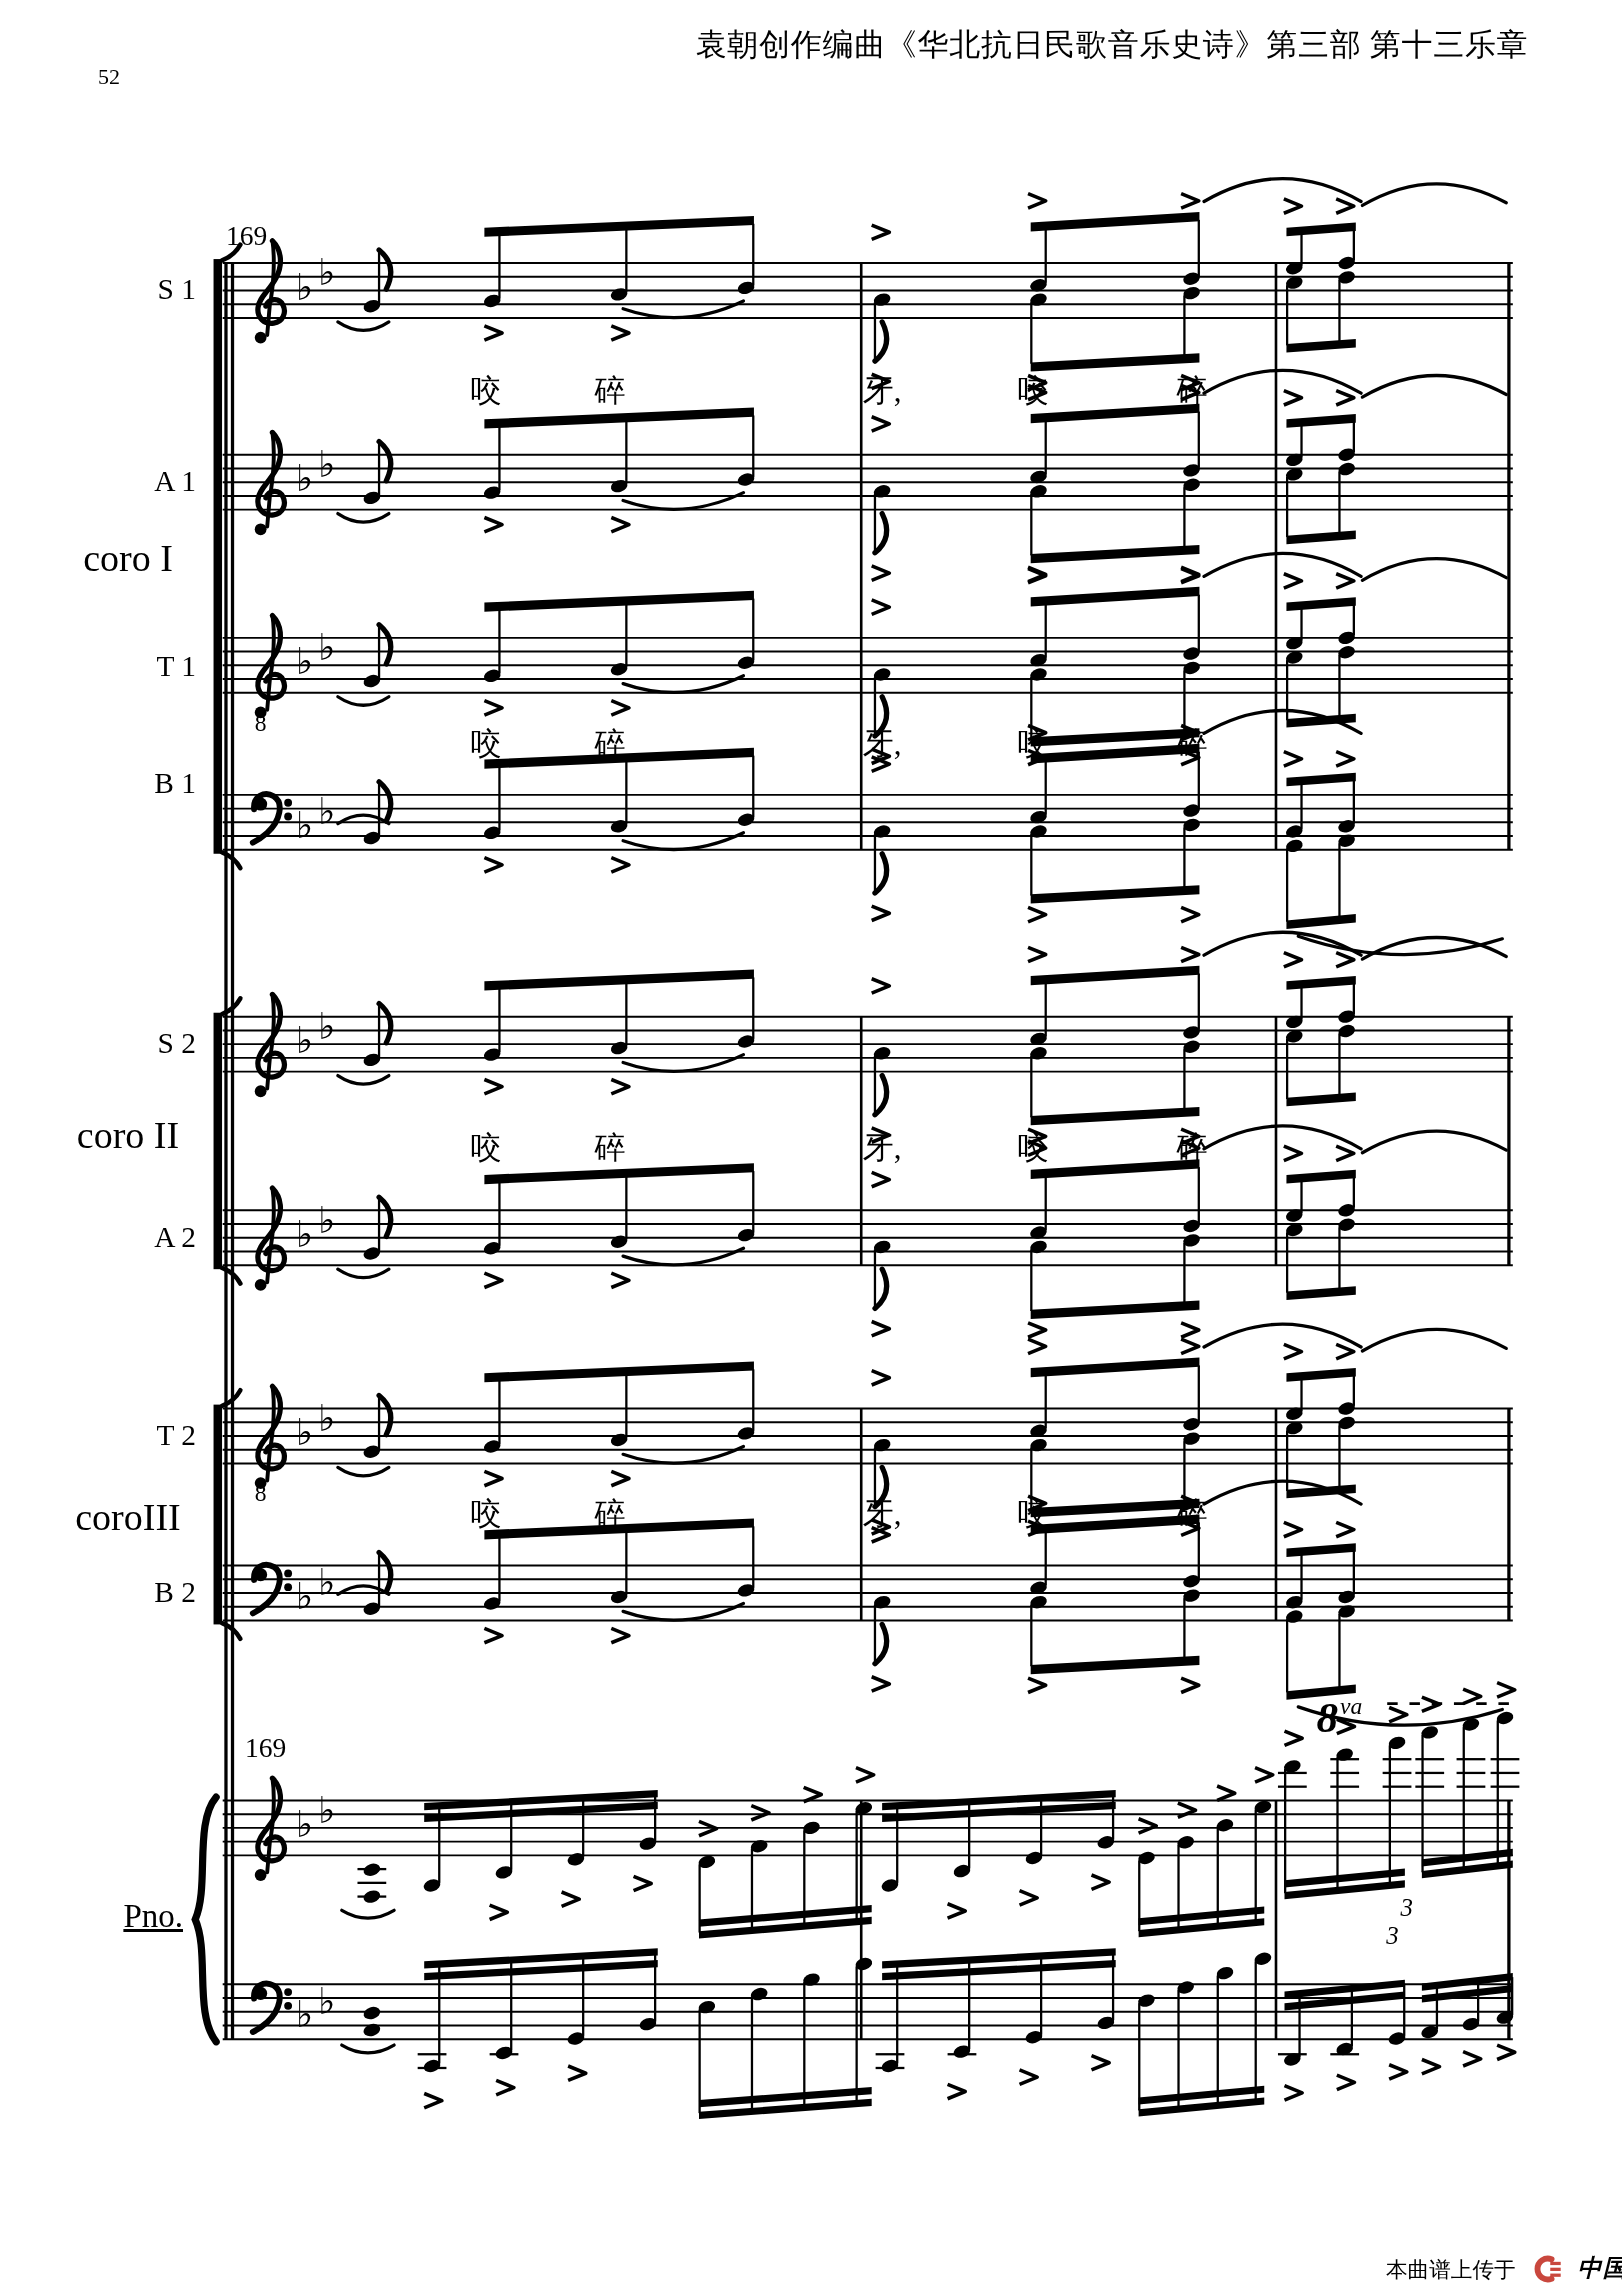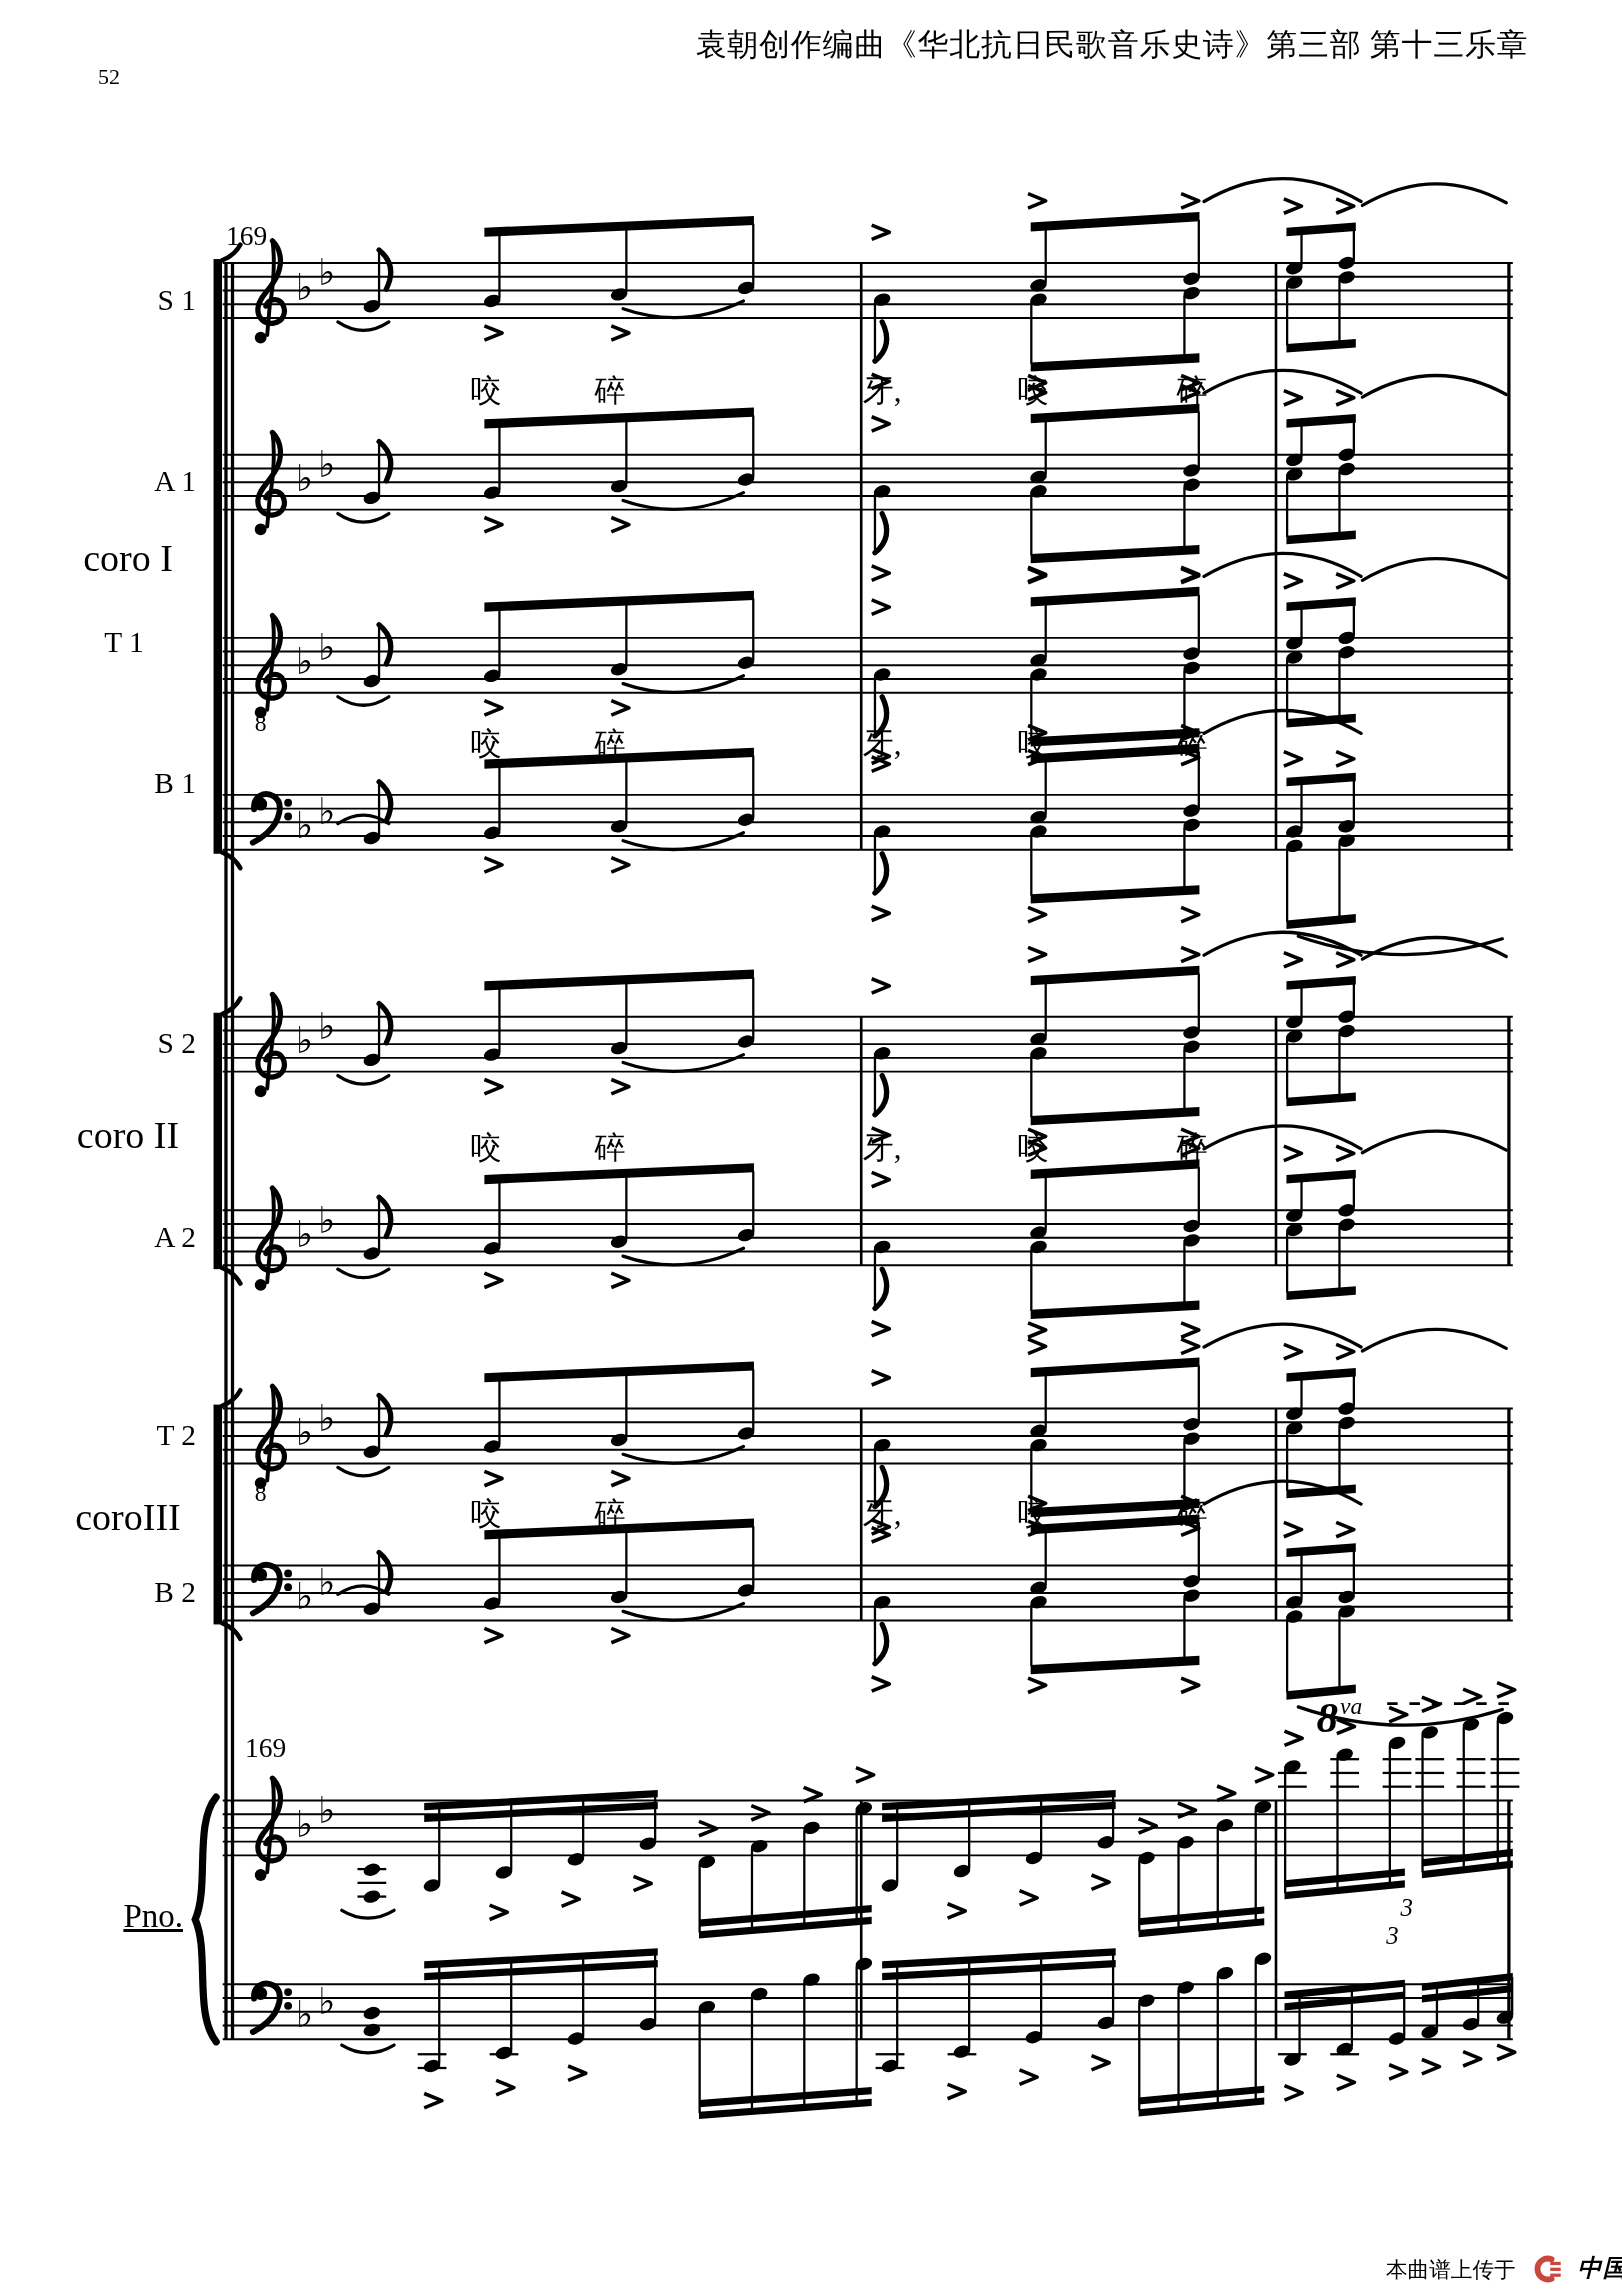--- a/index.html
+++ b/index.html
@@ -23,23 +23,23 @@
 <body>
 
 <div class="page">
 
   <div class="pageno">52</div>
   <div class="title t1">袁朝创作编曲《华北抗日民歌音乐史诗》第三部 第十三乐章</div>
 
   <div class="mnum" style="left:226px;top:222px;">169</div>
   <div class="mnum" style="left:245px;top:1734px;">169</div>
 
-  <div class="vlabel" style="top:286px;text-align:right;">S 1</div>
+  <div class="vlabel" style="top:275px;text-align:right;">S 1</div>
   <div class="vlabel" style="top:467px;">A 1</div>
-  <div class="vlabel" style="top:628px;text-align:center;">T 1</div>
+  <div class="vlabel" style="top:652px;">T 1</div>
   <div class="vlabel" style="top:769px;">B 1</div>
   <div class="vlabel" style="top:1029px;">S 2</div>
   <div class="vlabel" style="top:1223px;">A 2</div>
   <div class="vlabel" style="top:1421px;">T 2</div>
   <div class="vlabel" style="top:1578px;">B 2</div>
 
   <div class="glabel" style="top:539px;">coro I</div>
   <div class="glabel" style="top:1116px;">coro II</div>
   <div class="glabel" style="top:1498px;">coroIII</div>
   <div class="pnolabel" style="top:1900px;">Pno.</div>

